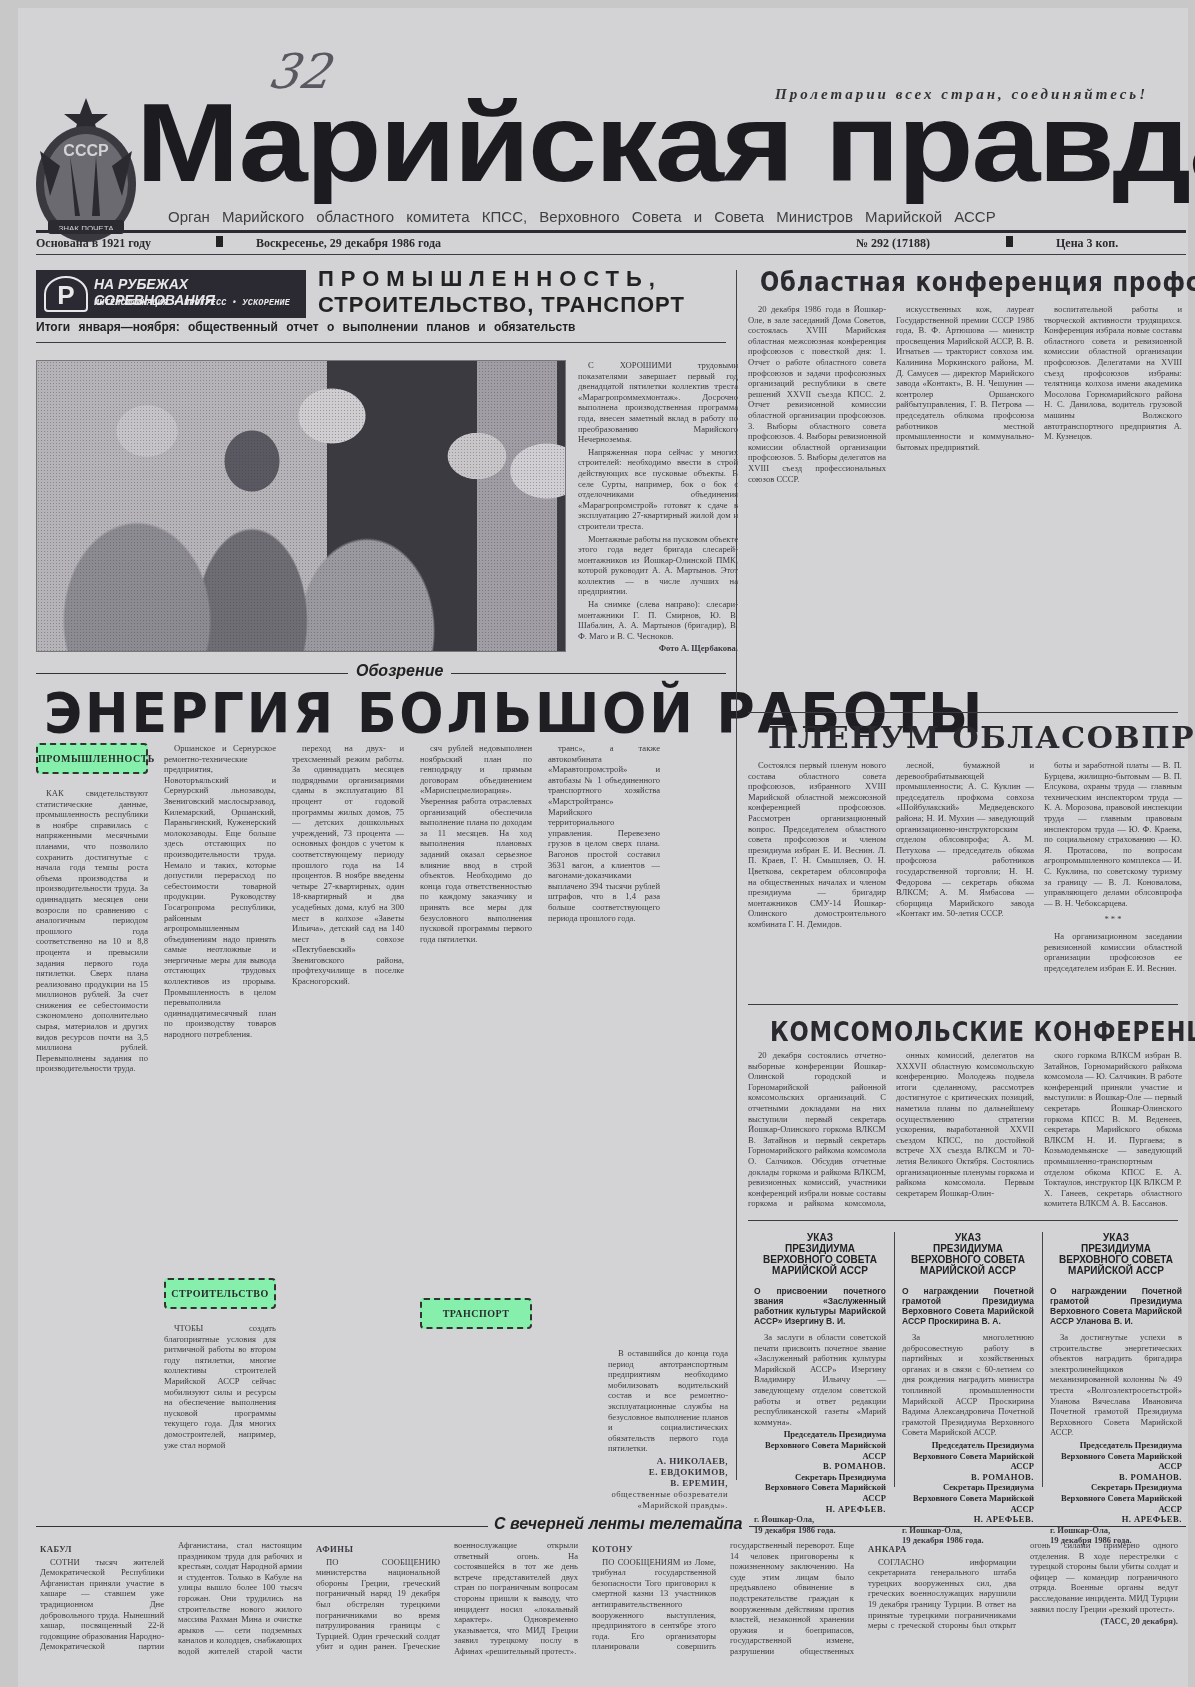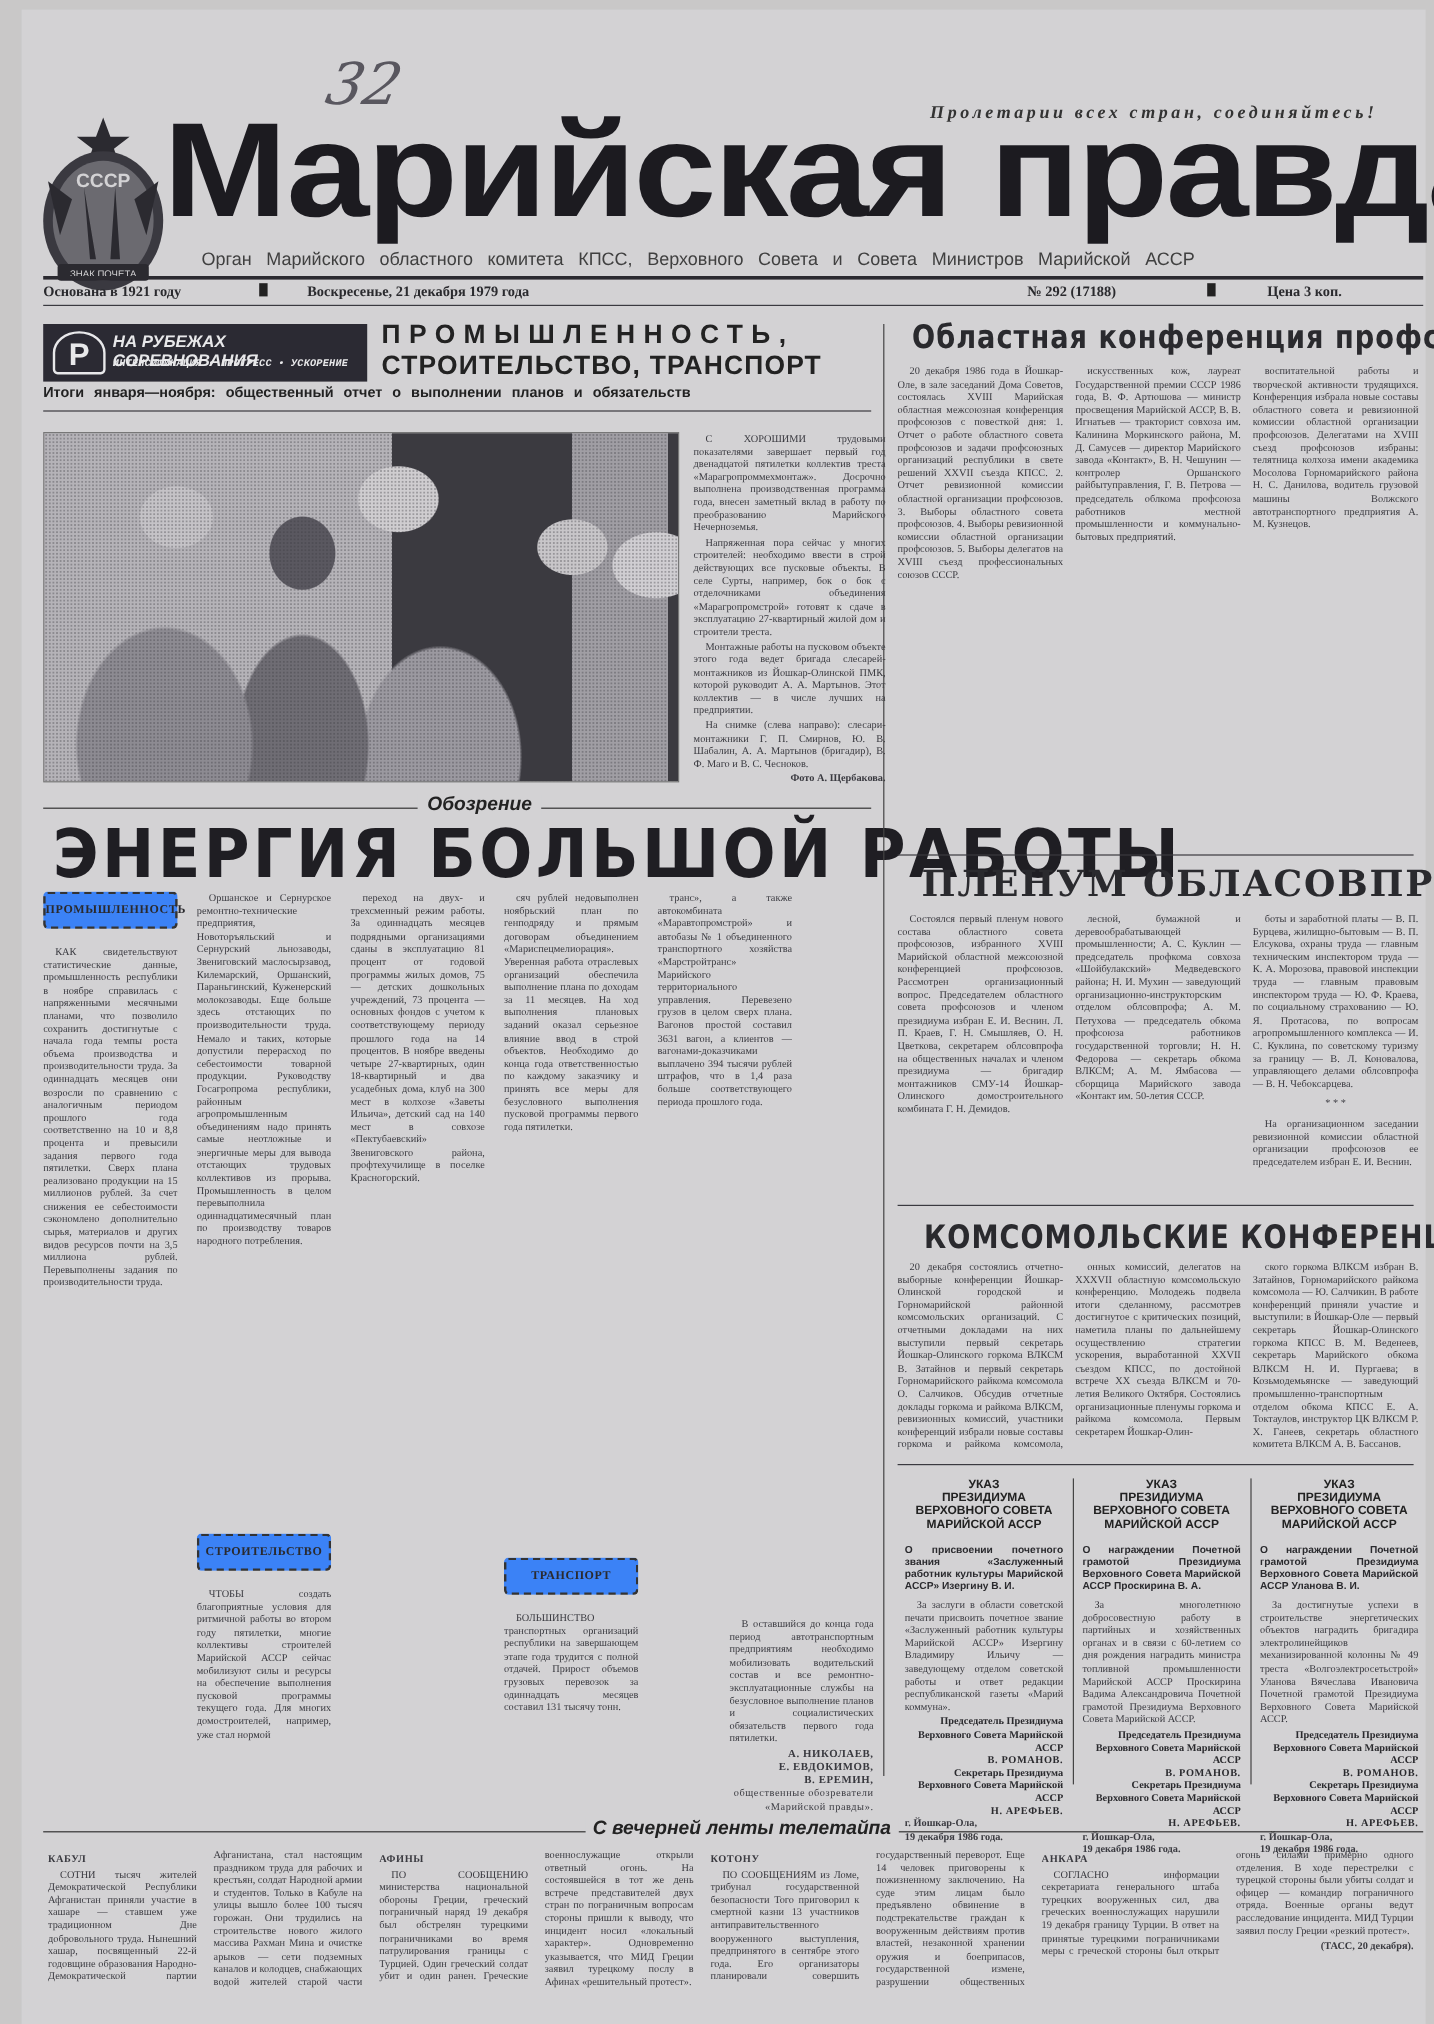--- a/index.html
+++ b/index.html
@@ -46,21 +46,21 @@
     border: 1px solid #777;
   }
   .photo .texture { position:absolute; inset:0; background-image: radial-gradient(#3a393f 0.6px, transparent 0.8px); background-size: 3px 3px; opacity: .35; }
   .col-text { font-size: 8.6px; line-height: 10.6px; text-align: justify; color: #3a3a40; }
   .col-text p { text-indent: 10px; margin-bottom: 2px; }
   .photo-caption { left: 560px; top: 352px; width: 160px; }
   .vrule { width: 1px; background: #444; }
   .obozr-rule { top: 665px; height: 1px; background: #333; }
   .obozr { left: 330px; top: 654px; padding: 0 8px; background: #d3d2d4; font-family: "Liberation Sans", sans-serif; font-style: italic; font-weight: bold; font-size: 16px; color: #222; }
   .energy { left: 26px; top: 672px; font-family: "DejaVu Sans", sans-serif; font-weight: bold; font-size: 56px; letter-spacing: 3px; color: #1f1e23; transform: scaleX(0.93); transform-origin: left top; white-space: nowrap; }
-  .rubric { border: 2px dashed #333; border-radius: 4px; padding: 8px 0; text-align: center; font-family: "Liberation Serif", serif; font-weight: bold; font-size: 10px; letter-spacing: .5px; background: #3b82f6; }
+  .rubric { border: 2px dashed #333; border-radius: 4px; padding: 8px 0; text-align: center; font-family: "Liberation Serif", serif; font-weight: bold; font-size: 10px; letter-spacing: .5px; background: #86efac; }
   .col { width: 112px; }
   .oblast-title { left: 742px; top: 258px; font-family: "DejaVu Sans", sans-serif; font-weight: bold; font-size: 27px; letter-spacing: 1px; transform: scaleX(0.84); transform-origin: left top; white-space: nowrap; }
   .plenum-title { left: 750px; top: 712px; font-family: "DejaVu Serif", serif; font-weight: bold; font-size: 30px; letter-spacing: 1.5px; white-space: nowrap; }
   .komsomol-title { left: 752px; top: 1008px; font-family: "DejaVu Sans", sans-serif; font-weight: bold; font-size: 27px; letter-spacing: 1px; transform: scaleX(0.84); transform-origin: left top; white-space: nowrap; }
   .ukaz { font-family: "Liberation Sans", sans-serif; font-weight: bold; font-size: 10px; text-align: center; line-height: 11px; color: #222; }
   .ukaz-sub { font-family: "Liberation Sans", sans-serif; font-weight: bold; font-size: 8.5px; line-height: 10px; text-align: justify; margin: 10px 0 6px; }
   .sign { font-size: 8.6px; line-height: 10.6px; text-align: right; font-weight: bold; }
   .sign .nm { font-weight: bold; letter-spacing: .5px; }
   .tele { top: 1507px; font-family: "Liberation Sans", sans-serif; font-style: italic; font-weight: bold; font-size: 16px; color: #222; left: 470px; background:#d3d2d4; padding: 0 6px; }
   .tele-rule { top: 1518px; height: 1px; background: #333; }
@@ -89,21 +89,21 @@
     </svg>
   </div>
 
   <div class="abs masthead">Марийская правда</div>
   <div class="abs organ">Орган Марийского областного комитета КПСС, Верховного Совета и Совета Министров Марийской АССР</div>
   <div class="abs rule-thick" style="left:18px; top:222px; width:1150px;"></div>
 
   <div class="abs infoline">
     <span style="width:180px;">Основана в 1921 году</span>
     <span style="width:40px;"><i class="sq"></i></span>
-    <span style="width:600px;">Воскресенье, 21 декабря 1979 года</span>
+    <span style="width:600px;">Воскресенье, 29 декабря 1986 года</span>
     <span style="width:150px;">№ 292 (17188)</span>
     <span style="width:50px;"><i class="sq"></i></span>
     <span>Цена 3 коп.</span>
   </div>
   <div class="abs rule-thin" style="left:18px; top:246px; width:1150px;"></div>
 
   <div class="abs banner">
     <div class="logo">Р</div>
     <div class="b1">НА РУБЕЖАХ СОРЕВНОВАНИЯ</div>
     <div class="b2">ИНТЕНСИФИКАЦИЯ • ПРОГРЕСС • УСКОРЕНИЕ</div>
@@ -145,23 +145,20 @@
       </div>
   </div>
   <div class="abs col col-text" style="left:274px; top:735px; height:750px; overflow:hidden;">
       <p>переход на двух- и трехсменный режим работы. За одиннадцать месяцев подрядными организациями сданы в эксплуатацию 81 процент от годовой программы жилых домов, 75 — детских дошкольных учреждений, 73 процента — основных фондов с учетом к соответствующему периоду прошлого года на 14 процентов. В ноябре введены четыре 27-квартирных, один 18-квартирный и два усадебных дома, клуб на 300 мест в колхозе «Заветы Ильича», детский сад на 140 мест в совхозе «Пектубаевский» Звениговского района, профтехучилище в поселке Красногорский.</p>
     </div>
   <div class="abs col col-text" style="left:402px; top:735px; height:300px; overflow:hidden;">
       <p>сяч рублей недовыполнен ноябрьский план по генподряду и прямым договорам объединением «Мариспецмелиорация». Уверенная работа отраслевых организаций обеспечила выполнение плана по доходам за 11 месяцев. На ход выполнения плановых заданий оказал серьезное влияние ввод в строй объектов. Необходимо до конца года ответственностью по каждому заказчику и принять все меры для безусловного выполнения пусковой программы первого года пятилетки.</p>
     </div>
   <div class="abs col" style="left:402px; top:1290px;">
     <div class="rubric">ТРАНСПОРТ</div>
-    <div class="col-text" style="margin-top:14px; height:140px; overflow:hidden;">
-        <p>БОЛЬШИНСТВО транспортных организаций республики на завершающем этапе года трудится с полной отдачей. Прирост объемов грузовых перевозок за одиннадцать месяцев составил 131 тысячу тонн.</p>
-      </div>
   </div>
   <div class="abs col col-text" style="left:530px; top:735px; height:470px; overflow:hidden;">
       <p>транс», а также автокомбината «Маравтопромстрой» и автобазы № 1 объединенного транспортного хозяйства «Марстройтранс» Марийского территориального управления. Перевезено грузов в целом сверх плана. Вагонов простой составил 3631 вагон, а клиентов — вагонами-доказчиками выплачено 394 тысячи рублей штрафов, что в 1,4 раза больше соответствующего периода прошлого года.</p>
     </div>
   <div class="abs col col-text" style="left:590px; top:1340px; width:120px;">
     <p>В оставшийся до конца года период автотранспортным предприятиям необходимо мобилизовать водительский состав и все ремонтно-эксплуатационные службы на безусловное выполнение планов и социалистических обязательств первого года пятилетки.</p>
     <div class="authors">
       <div>А. НИКОЛАЕВ,</div>
       <div>Е. ЕВДОКИМОВ,</div>
       <div>В. ЕРЕМИН,</div>

